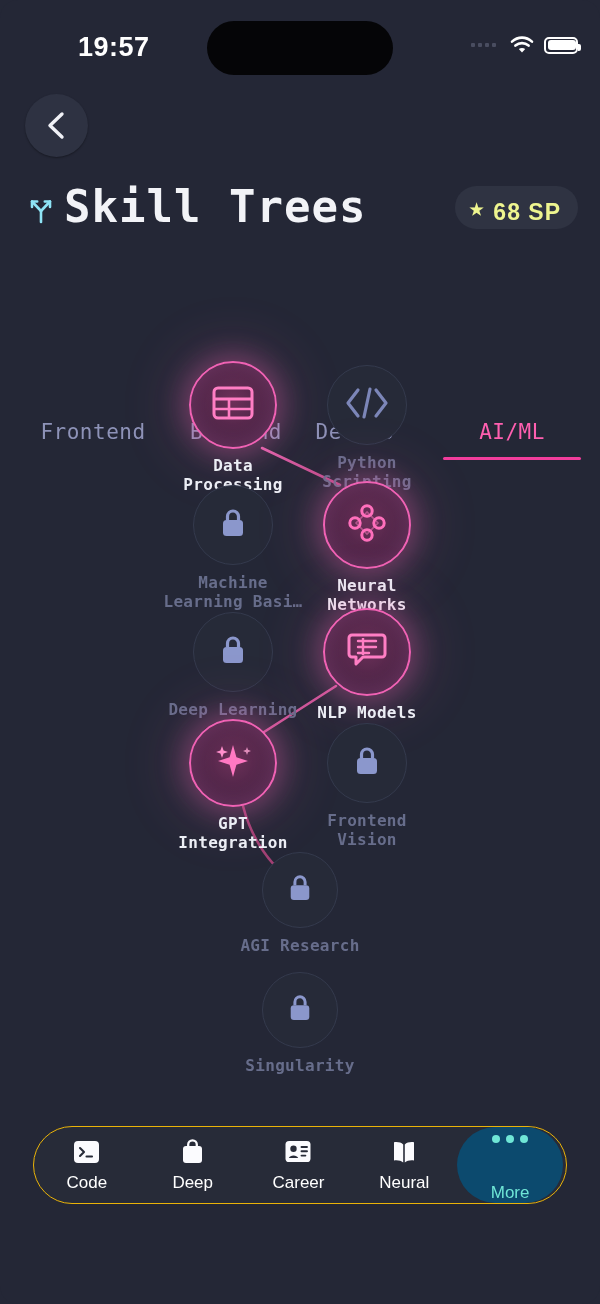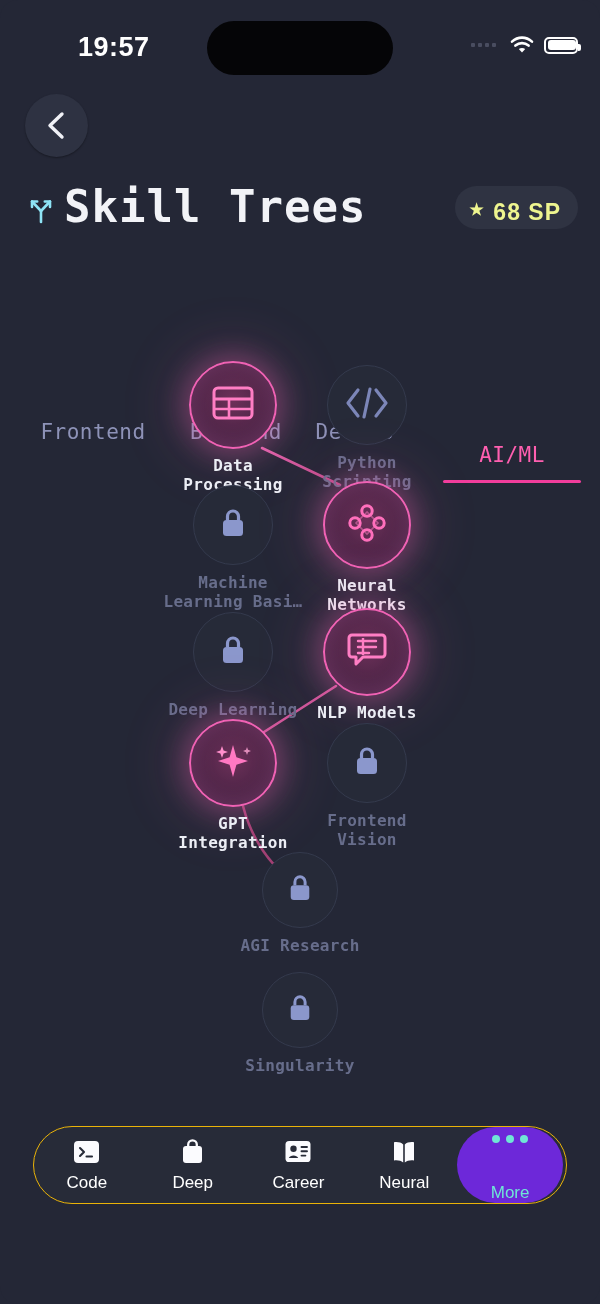--- a/index.html
+++ b/index.html
@@ -89,21 +89,21 @@
   }
   .tab{
     position:relative; text-align:center;
     font-size:21px; color:#8e93b8; letter-spacing:.5px;
     font-family:"DejaVu Sans Mono", monospace;
     cursor:pointer; padding-bottom:16px;
   }
   .tab.t0{ width:186px; }
   .tab.t1{ width:100px; }
   .tab.t2{ width:138px; }
-  .tab.t3{ width:176px;margin-top:23px; }
+  .tab.t3{ width:176px; }
   .tab.active{ color:#ff5fb0; }
   .tab.active::after{
     content:""; position:absolute; left:50%; transform:translateX(-50%);
     bottom:0; width:138px; height:3px; background:#f13d9c; border-radius:2px;
   }
 
   
   #tree{
     position:absolute; left:0; top:300px; width:600px; height:800px;
   }
@@ -156,21 +156,21 @@
   .navitem{
     flex:1; height:100%;
     display:flex; flex-direction:column; align-items:center; justify-content:center;
     gap:7px; cursor:pointer; position:relative;
   }
   .navitem .nlbl{
     font-family:"Liberation Sans", sans-serif;
     font-size:17px; color:#ffffff;
   }
   .navitem.sel{
-    background:#6d28d9; border-radius:39px;
+    background:#0c4a6e; border-radius:39px;
     margin-right:3px;
     gap:33px;
   }
   .navitem.sel .nlbl{ color:#6fe6d6; }
   .nico{ width:28px;height:28px; display:flex;align-items:center;justify-content:center;}
   .dots3{ display:flex; gap:6px; }
   .dots3 i{ width:8px;height:8px;border-radius:50%;background:#6fe6d6;display:block;}
 </style>
 </head>
 <body>

